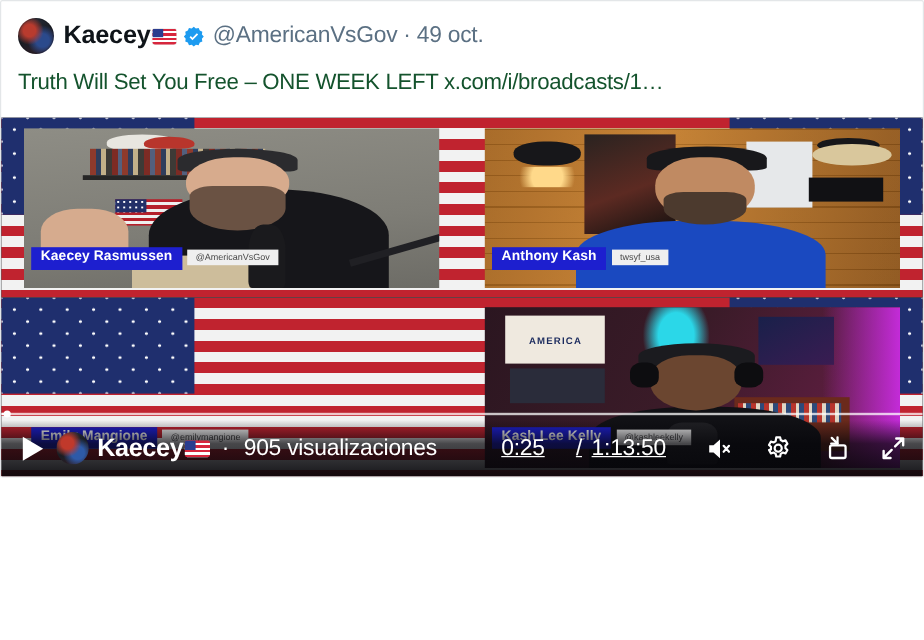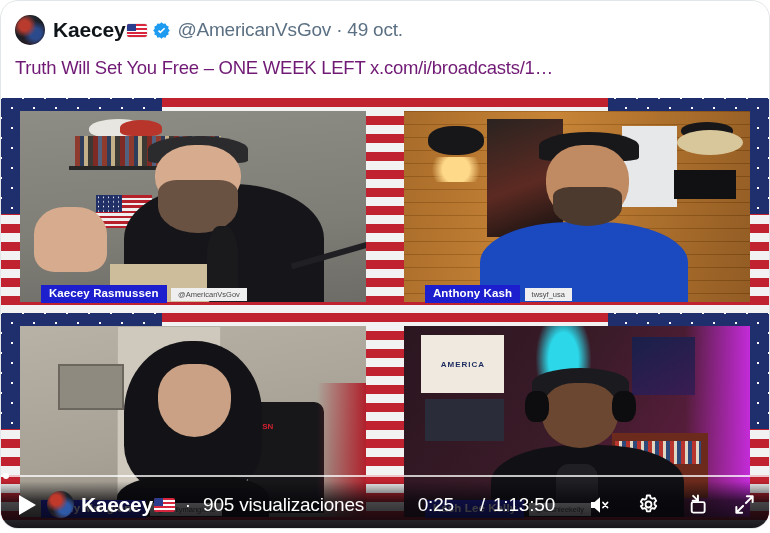--- a/index.html
+++ b/index.html
@@ -4,24 +4,24 @@
 <style>
   * { box-sizing: border-box; margin: 0; padding: 0; }
   html, body {
     width: 770px; height: 533px;
     background: #ffffff;
     font-family: "Liberation Sans", sans-serif;
     overflow: hidden;
   }
   .card {
     position: relative;
-    width: 770px; height: 529px;
+    width: 770px; height: 398px;
     background: #fff;
     border: 1px solid #e3e6e8;
-    border-radius: 18px;
+    border-radius: 2px;
     overflow: hidden;
   }
 
   
   .tweet-header { padding: 12px 14px 0 14px; }
   .author-row { display: flex; align-items: center; height: 34px; }
   .avatar {
     width: 30px; height: 30px; border-radius: 50%;
     flex: 0 0 30px; margin-right: 8px;
     background:
@@ -48,21 +48,21 @@
   }
   .verified {
     width: 19px; height: 19px; flex: 0 0 19px;
     margin-right: 6px; display: block;
   }
   .handle {
     font-size: 19px; color: #5b7083; white-space: nowrap;
     letter-spacing: -.2px;
   }
   .tweet-text {
-    margin-top: 9px; font-size: 18.5px; color: #701a75;
+    margin-top: 9px; font-size: 18.5px; color: #14532d;
     line-height: 1.28; letter-spacing: -.25px; white-space: nowrap;
   }
 
   
   .player {
     position: absolute; left: 0; right: 0; top: 97px; bottom: 0;
     background: #0b0b0f; overflow: hidden;
   }
   .grid {
     position: absolute; inset: 0;
@@ -201,23 +201,22 @@
     background:#1b1b1f; border-radius:52% 52% 12% 12%; }
   .f4 .hp-l { position:absolute; left:35%; top:34%; width:7%; height:16%;
     background:#0d0d10; border-radius:40%; }
   .f4 .hp-r { position:absolute; left:60%; top:34%; width:7%; height:16%;
     background:#0d0d10; border-radius:40%; }
   .f4 .mic { position:absolute; left:44%; top:72%; width:12%; height:26%;
     background:#202024; border-radius:30% 30% 8% 8%; }
 
   
   .nameplate {
-    position: absolute; left: 6.5%; bottom: 10px; z-index: 5;
+    position: absolute; left: 6.5%; bottom: 23px; z-index: 5;
     display: inline-block;
-    margin-left: 15px;
   }
   .np-name {
     display: inline-block;
     background: #1d1fcf; color: #ffffff;
     font-size: 11.5px; font-weight: bold;
     padding: 2px 8px 3px 8px; white-space: nowrap;
     letter-spacing: .1px; line-height: 1.15;
   }
   .np-handle {
     display: inline-block;
@@ -281,21 +280,21 @@
   }
   .ctrl-flag::before { content:""; position:absolute; left:0; top:0;
     width:9px; height:8px; background:#2a3d8f; }
   .views {
     color: #ffffff; font-size: 19px; white-space: nowrap;
     margin-left: 4px; letter-spacing: -.2px; text-align: right;
   }
   .dot-sep { color:#ffffff; font-size:19px; margin:0 8px 0 4px; }
   .time {
     color: #ffffff; font-size: 19px; white-space: nowrap;
-    letter-spacing: -.2px; margin-right: 10px;
+    letter-spacing: -.2px; margin-right: 10px; text-decoration: underline;
   }
   .icon-btn {
     width: 26px; height: 26px; display: flex; align-items: center;
     justify-content: center; cursor: pointer; flex: 0 0 auto;
   }
   .icon-btn svg { display: block; }
 </style>
 </head>
 <body>
 
@@ -361,30 +360,20 @@
             <div class="beard"></div>
         </div>
         <div class="nameplate">
           <div class="np-name">Anthony Kash</div>
           <div class="np-handle">twsyf_usa</div>
         </div>
       </div>
 
       <div class="tile t3">
         <div class="backdrop"></div>
-        <div class="feed f3">
-          <div class="door"></div>
-            <div class="frame"></div>
-          <div class="chair"></div>
-            <div class="chairlogo">SN</div>
-          <div class="redglow"></div>
-          <div class="hair"></div>
-            <div class="face"></div>
-            <div class="torso"></div>
-        </div>
         <div class="nameplate">
           <div class="np-name">Emily Mangione</div>
           <div class="np-handle">@emilymangione</div>
         </div>
       </div>
 
       <div class="tile t4">
         <div class="backdrop"></div>
         <div class="feed f4">
           <div class="neonp"></div>

